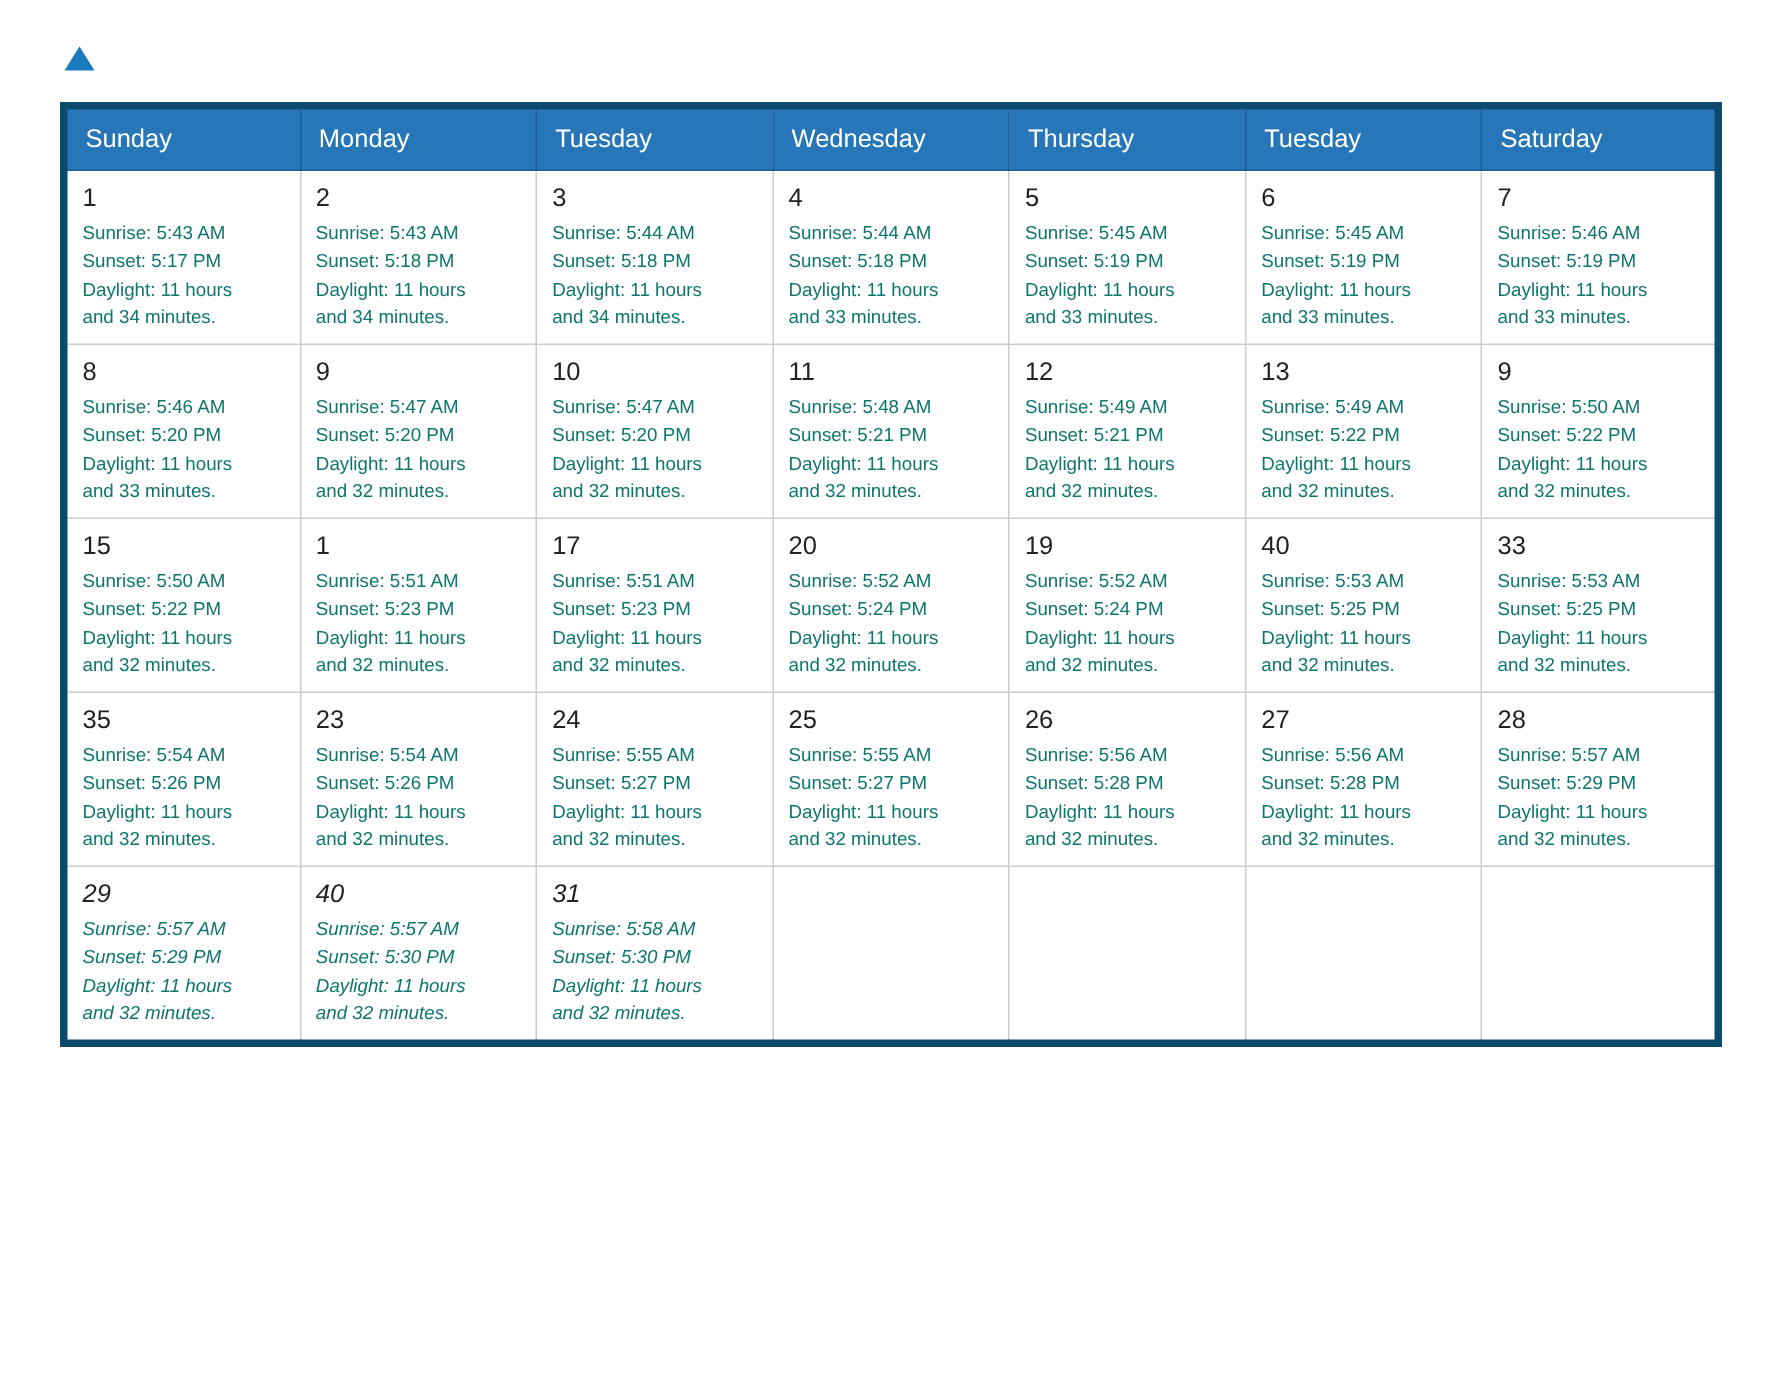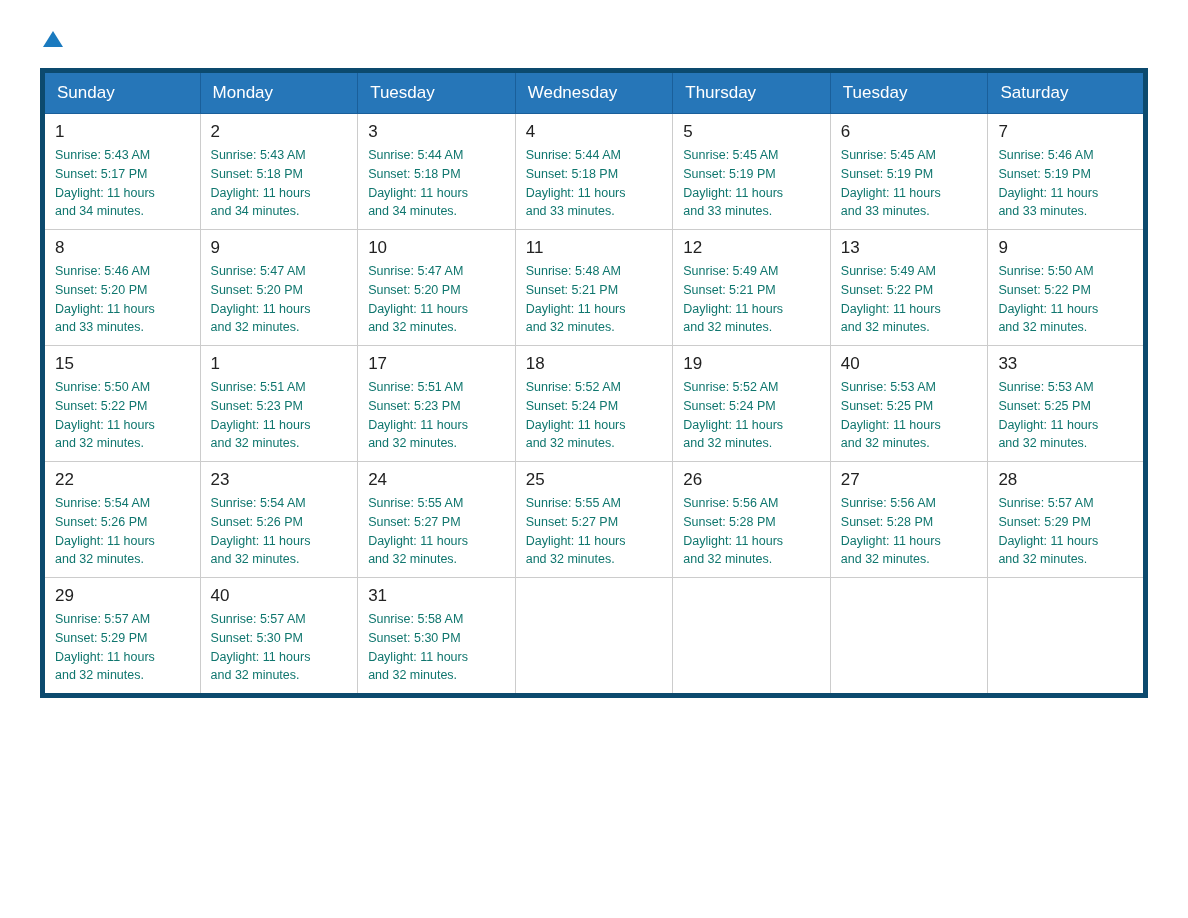--- a/index.html
+++ b/index.html
@@ -82,20 +82,21 @@
       margin-bottom: 4px;
       display: block;
     }
     .day-info {
       font-size: 12.5px;
       color: #0f766e;
       line-height: 1.5;
     }
     .calendar tr:last-child td {
       border-bottom: 1px solid #ccc;
+      font-style: italic;
     }
     .empty-cell {
       background: #fff;
     }
   </style>
 </head>
 <body>
 
 <div class="header">
   <div class="logo">
@@ -267,21 +268,21 @@
       </td>
         <td>
         <span class="day-number">17</span>
         <div class="day-info">
           Sunrise: 5:51 AM<br>
           Sunset: 5:23 PM<br>
           Daylight: 11 hours<br>and 32 minutes.
         </div>
       </td>
         <td>
-        <span class="day-number">18</span>
+        <span class="day-number">20</span>
         <div class="day-info">
           Sunrise: 5:52 AM<br>
           Sunset: 5:24 PM<br>
           Daylight: 11 hours<br>and 32 minutes.
         </div>
       </td>
         <td>
         <span class="day-number">19</span>
         <div class="day-info">
           Sunrise: 5:52 AM<br>
@@ -301,21 +302,21 @@
         <span class="day-number">33</span>
         <div class="day-info">
           Sunrise: 5:53 AM<br>
           Sunset: 5:25 PM<br>
           Daylight: 11 hours<br>and 32 minutes.
         </div>
       </td>
       </tr>
       <tr>
         <td>
-        <span class="day-number">22</span>
+        <span class="day-number">35</span>
         <div class="day-info">
           Sunrise: 5:54 AM<br>
           Sunset: 5:26 PM<br>
           Daylight: 11 hours<br>and 32 minutes.
         </div>
       </td>
         <td>
         <span class="day-number">23</span>
         <div class="day-info">
           Sunrise: 5:54 AM<br>

